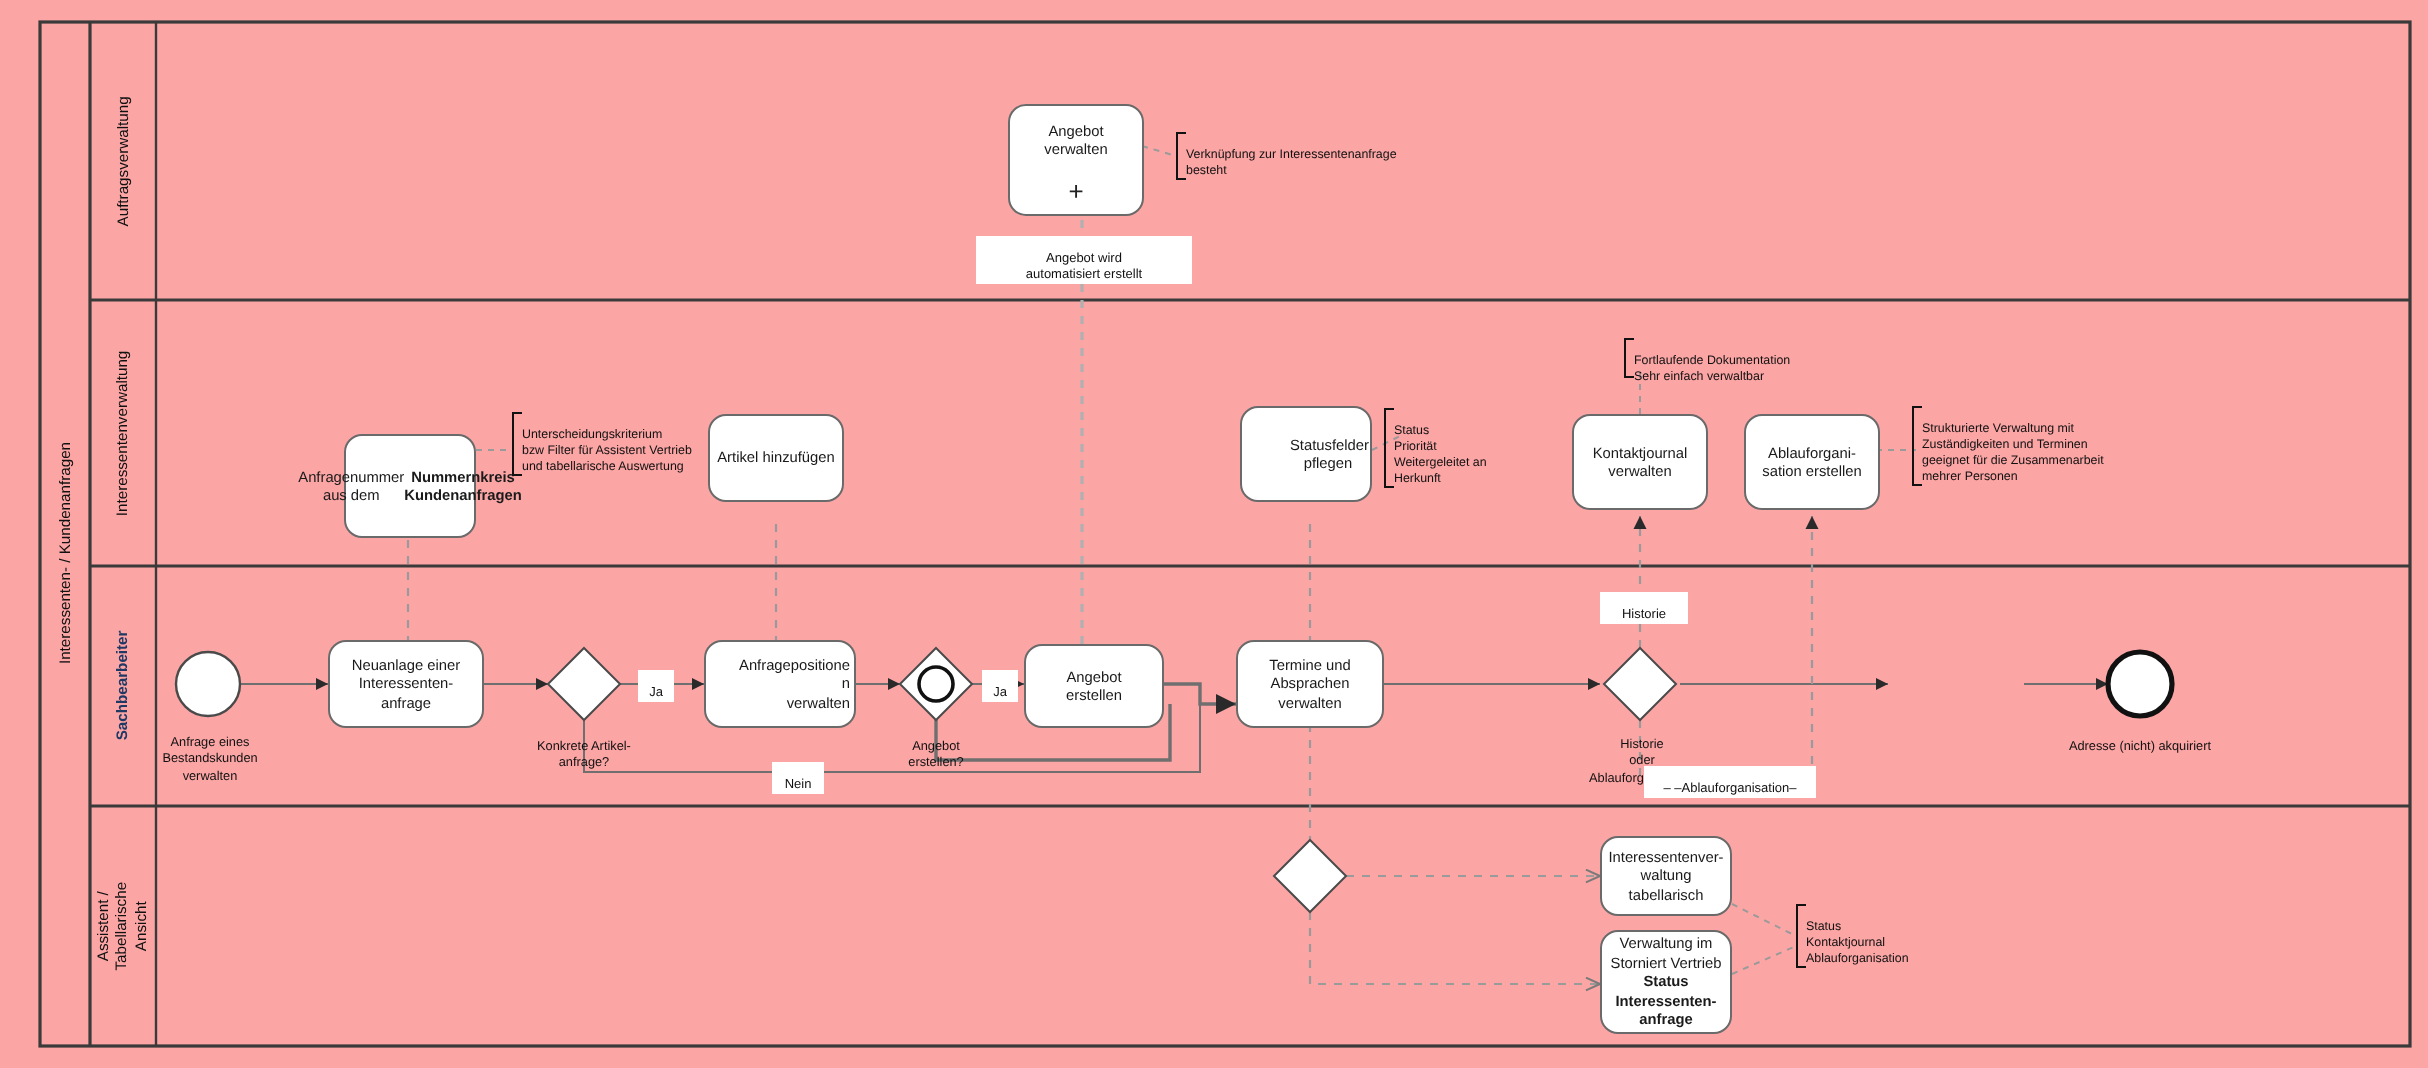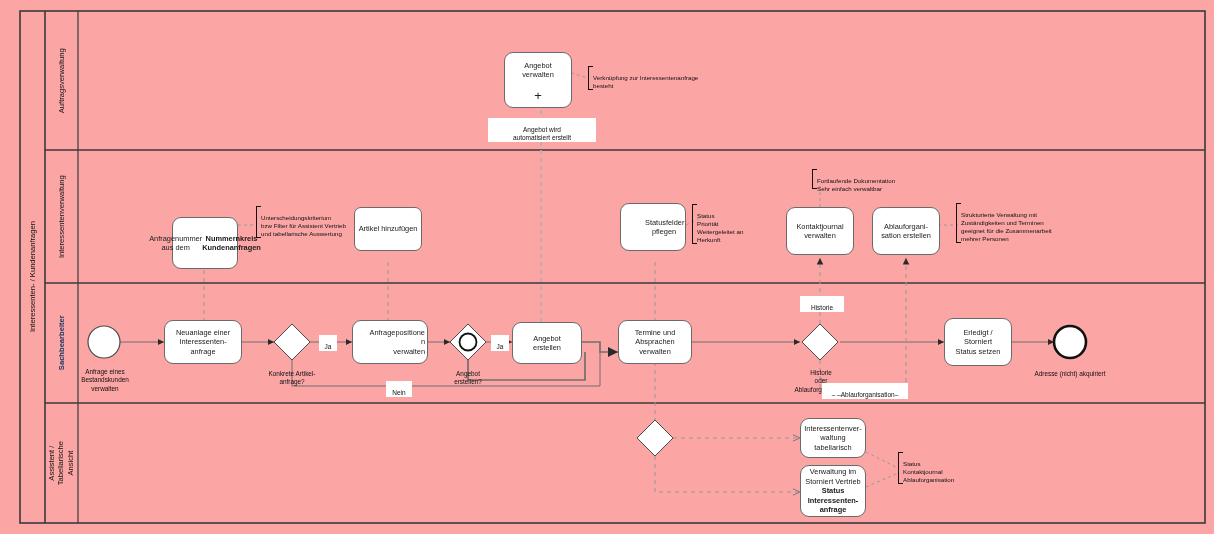--- a/index.html
+++ b/index.html
@@ -142,21 +142,21 @@
 aus dem</span>
     <span class="b">Nummernkreis
 Kundenanfragen</span>
   </div>
   <div class="ann" style="left:256px;top:206px;width:120px;">
     <span>Unterscheidungskriterium
 bzw Filter für Assistent Vertrieb
 und tabellarische Auswertung</span>
   </div>
 
-  <div class="node" style="left:354px;top:207px;width:68px;height:44px;border-radius:7px;">
+  <div class="node" style="left:354px;top:207px;width:68px;height:44px;">
     <span>Artikel hinzufügen</span>
   </div>
 
   <div class="node" style="left:620px;top:203px;width:66px;height:48px;padding-left:24px;">
     <span>Statusfelder
 pflegen</span>
   </div>
   <div class="ann" style="left:692px;top:204px;width:62px;">
     <span>Status
 Priorität
@@ -239,25 +239,20 @@
   </div>
   <div class="evlbl" style="left:778px;top:361px;width:86px;">
     <span>Historie
 oder
 Ablauforganisation</span>
   </div>
   <div class="flowlbl" style="left:822px;top:383px;width:84px;">
     <span>– –Ablauforganisation–</span>
   </div>
 
-  <div class="node" style="left:944px;top:318px;width:68px;height:48px;">
-    <span>Erledigt /
-Storniert
-Status setzen</span>
-  </div>
 
   <div class="evlbl" style="left:1014px;top:362px;width:112px;">
     <span>Adresse (nicht) akquiriert</span>
   </div>
 
   <div class="node" style="left:800px;top:418px;width:66px;height:40px;">
     <span>Interessentenver-
 waltung tabellarisch</span>
   </div>
 

